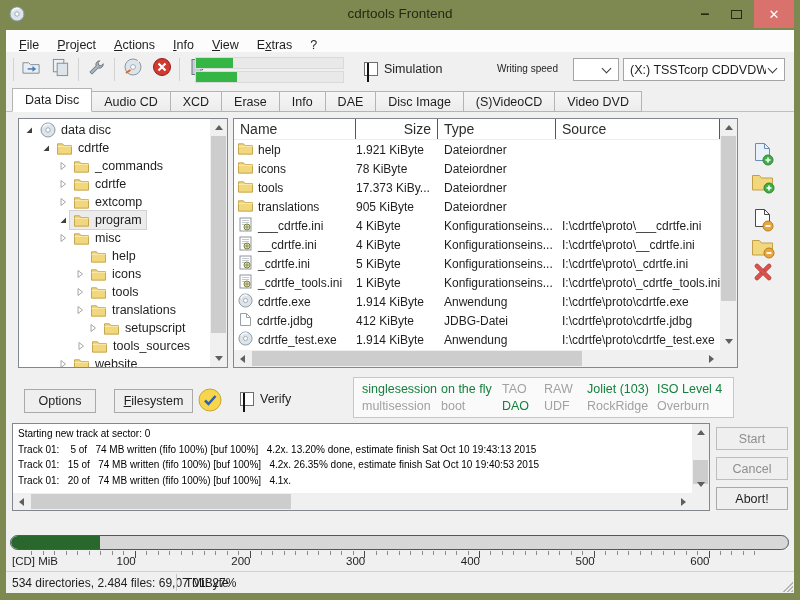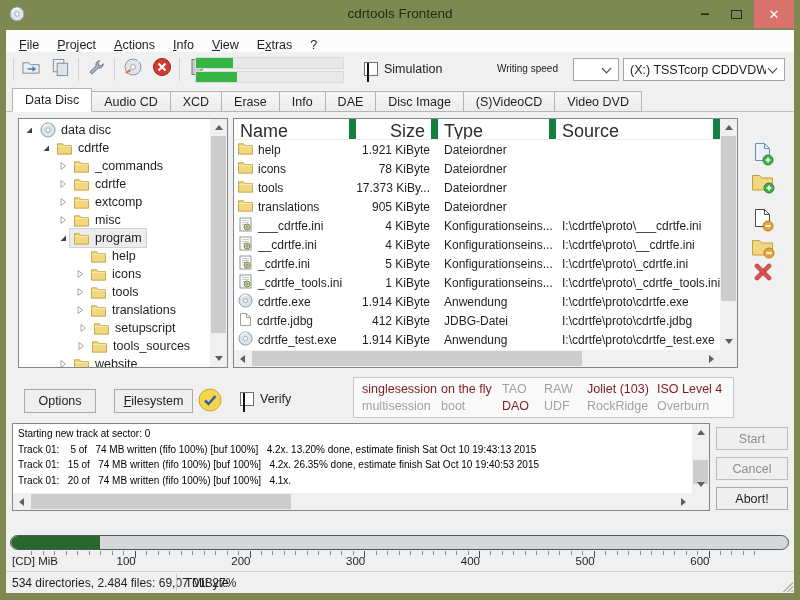--- a/index.html
+++ b/index.html
@@ -56,42 +56,42 @@
   .tri-up{width:0;height:0;border-left:4px solid transparent;border-right:4px solid transparent;border-bottom:5px solid #5f5f5f}
   .tri-down{width:0;height:0;border-left:4px solid transparent;border-right:4px solid transparent;border-top:5px solid #5f5f5f}
   .tri-left{width:0;height:0;border-top:4px solid transparent;border-bottom:4px solid transparent;border-right:5px solid #5f5f5f}
   .tri-right{width:0;height:0;border-top:4px solid transparent;border-bottom:4px solid transparent;border-left:5px solid #5f5f5f}
   .sb-thumb-v{position:absolute;left:1px;right:1px;background:#cdcdcd}
   .sb-thumb-h{position:absolute;top:1px;bottom:1px;background:#cdcdcd}
   .sb-corner{position:absolute;right:0;bottom:0;width:17px;height:17px;background:#f0f0f0}
   
   #list{position:absolute;left:233px;top:118px;width:505px;height:250px;background:#fff;border:1px solid #828790}
   #list-header{position:absolute;left:0;top:0;right:17px;height:21px;display:grid;grid-template-columns:122px 82px 118px 1fr;background:#fff;border-bottom:1px solid #ededed}
-  .hcell{font-size:18px;color:#2d2d2d;padding:2px 6px;border-right:7px solid #15803d;white-space:nowrap;overflow:hidden}
+  .hcell{font-size:14px;color:#2d2d2d;padding:2px 6px;border-right:1px solid #15803d;white-space:nowrap;overflow:hidden}
   .hcell.num{text-align:right}
   #list-rows{position:absolute;left:0;top:21px;right:17px;bottom:17px;overflow:hidden}
   .lrow{height:19px;display:grid;grid-template-columns:122px 82px 118px 1fr;align-items:center;font-size:12px;white-space:nowrap}
   .lname{display:flex;align-items:center;gap:5px;padding-left:4px;overflow:hidden}
-  .lsize{text-align:right;padding-right:8px}
+  .lsize{text-align:left;padding-right:8px}
   .ltype,.lsource{padding-left:6px;overflow:hidden}
   #list .sbv{top:0;bottom:17px}
   #list .sbh{right:17px}
   
   .side-act{position:absolute;left:750px;width:26px;height:26px;display:flex;align-items:center;justify-content:center}
   
   .btn{position:absolute;background:#efefef;border:1px solid #a9a9a9;font-size:12.5px;display:flex;align-items:center;justify-content:center;color:#1e1e1e}
   .btn .u{text-decoration:underline}
   #btn-options{left:24px;top:389px;width:72px;height:24px}
   #btn-filesystem{left:114px;top:389px;width:79px;height:24px}
   #verify-icon{position:absolute;left:197px;top:387px;width:26px;height:26px}
   #verify-check{left:240px;top:392px}
   #verify-label{position:absolute;left:260px;top:392px;font-size:12.5px}
   #session{position:absolute;left:353px;top:377px;width:381px;height:41px;background:#fafafa;border:1px solid #c7c7c7}
   .sess-col{position:absolute;top:3px;font-size:12.5px;line-height:17px;white-space:nowrap}
-  .sess-on{color:#7f1d1d}.sess-off{color:#a2a2a2}
+  .sess-on{color:#15803d}.sess-off{color:#a2a2a2}
   
   #log{position:absolute;left:12px;top:423px;width:698px;height:88px;background:#fff;border:1px solid #828790}
   #log-lines{position:absolute;left:5px;top:2px;right:19px;bottom:18px;overflow:hidden}
   .log-line{font-size:10px;line-height:15.5px;white-space:pre;color:#000000}
   #log .sbv{top:0;bottom:17px}
   #log .sbh{right:17px}
   
   .abtn{position:absolute;left:716px;width:72px;height:23px}
   .abtn.dis{color:#8e8e8e;border-color:#bdbdbd}
   #btn-start{top:427px}#btn-cancel{top:457px}#btn-abort{top:487px}
@@ -294,47 +294,47 @@
                 <path d="M.5 1.5h5.4l1.6 2H15.5v9H.5z" fill="#f1d77e" stroke="#c3a045"></path>
                 <path d="M.5 4.3h15" stroke="#fbeaa8"></path>
               </svg>
             </span>
             <span class="tw-label">extcomp</span>
           </span>
         </div>
         <div class="tree-row" style="padding-left: 36px;">
           <span class="tw-arrow">
             <svg width="10" height="10" viewBox="0 0 10 10">
+              <path d="M8 2.5v5.5H2.5z" fill="#404040"></path>
+            </svg>
+          </span>
+          <span class="tw-body tree-sel">
+            <span class="tw-icon">
+              <svg width="15" height="13" viewBox="0 0 16 13">
+                <path d="M.5 1.5h5.4l1.6 2H15.5v9H.5z" fill="#f1d77e" stroke="#c3a045"></path>
+                <path d="M.5 4.3h15" stroke="#fbeaa8"></path>
+              </svg>
+            </span>
+            <span class="tw-label">program</span>
+          </span>
+        </div>
+        <div class="tree-row" style="padding-left: 36px;">
+          <span class="tw-arrow">
+            <svg width="10" height="10" viewBox="0 0 10 10">
               <path d="M3 1.5v7l4.5-3.5z" fill="none" stroke="#a6a6a6"></path>
             </svg>
           </span>
           <span class="tw-body">
             <span class="tw-icon">
               <svg width="15" height="13" viewBox="0 0 16 13">
                 <path d="M.5 1.5h5.4l1.6 2H15.5v9H.5z" fill="#f1d77e" stroke="#c3a045"></path>
                 <path d="M.5 4.3h15" stroke="#fbeaa8"></path>
               </svg>
             </span>
             <span class="tw-label">misc</span>
-          </span>
-        </div>
-        <div class="tree-row" style="padding-left: 36px;">
-          <span class="tw-arrow">
-            <svg width="10" height="10" viewBox="0 0 10 10">
-              <path d="M8 2.5v5.5H2.5z" fill="#404040"></path>
-            </svg>
-          </span>
-          <span class="tw-body tree-sel">
-            <span class="tw-icon">
-              <svg width="15" height="13" viewBox="0 0 16 13">
-                <path d="M.5 1.5h5.4l1.6 2H15.5v9H.5z" fill="#f1d77e" stroke="#c3a045"></path>
-                <path d="M.5 4.3h15" stroke="#fbeaa8"></path>
-              </svg>
-            </span>
-            <span class="tw-label">program</span>
           </span>
         </div>
         <div class="tree-row" style="padding-left: 53px;">
           <span class="tw-arrow"></span>
           <span class="tw-body">
             <span class="tw-icon">
               <svg width="15" height="13" viewBox="0 0 16 13">
                 <path d="M.5 1.5h5.4l1.6 2H15.5v9H.5z" fill="#f1d77e" stroke="#c3a045"></path>
                 <path d="M.5 4.3h15" stroke="#fbeaa8"></path>
               </svg>
@@ -383,21 +383,21 @@
           <span class="tw-body">
             <span class="tw-icon">
               <svg width="15" height="13" viewBox="0 0 16 13">
                 <path d="M.5 1.5h5.4l1.6 2H15.5v9H.5z" fill="#f1d77e" stroke="#c3a045"></path>
                 <path d="M.5 4.3h15" stroke="#fbeaa8"></path>
               </svg>
             </span>
             <span class="tw-label">translations</span>
           </span>
         </div>
-        <div class="tree-row" style="padding-left: 56px;">
+        <div class="tree-row" style="padding-left: 20px; margin-left: 46px;">
           <span class="tw-arrow">
             <svg width="10" height="10" viewBox="0 0 10 10">
               <path d="M3 1.5v7l4.5-3.5z" fill="none" stroke="#a6a6a6"></path>
             </svg>
           </span>
           <span class="tw-body">
             <span class="tw-icon">
               <svg width="15" height="13" viewBox="0 0 16 13">
                 <path d="M.5 1.5h5.4l1.6 2H15.5v9H.5z" fill="#f1d77e" stroke="#c3a045"></path>
                 <path d="M.5 4.3h15" stroke="#fbeaa8"></path>

